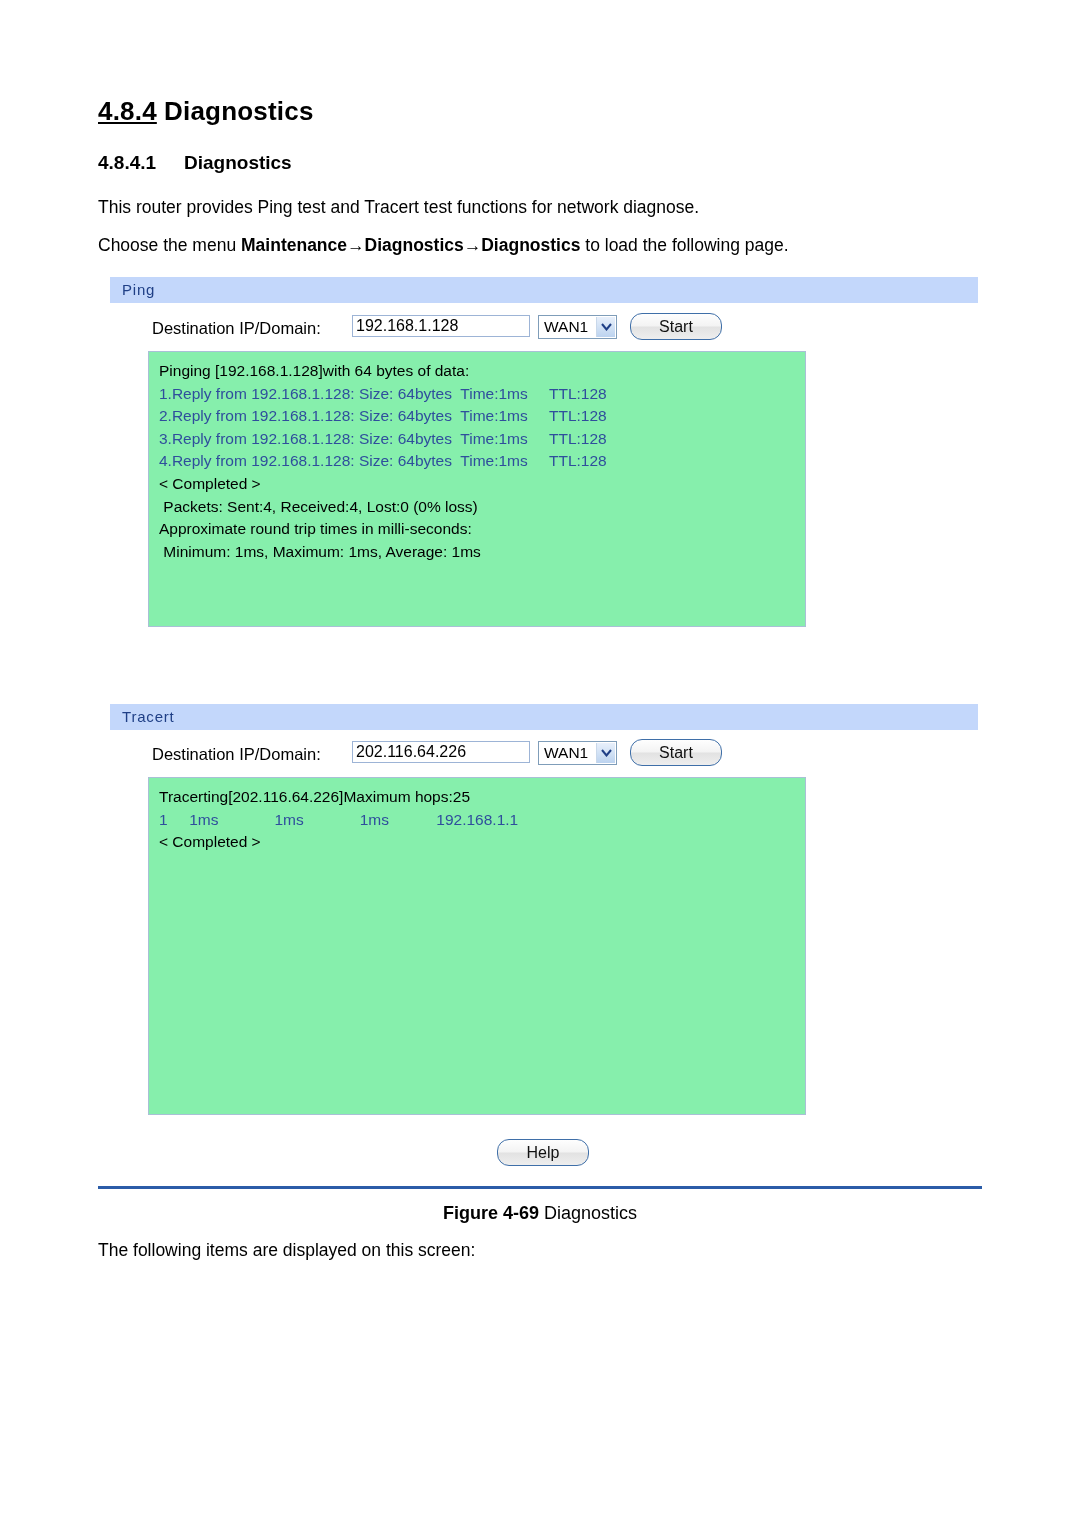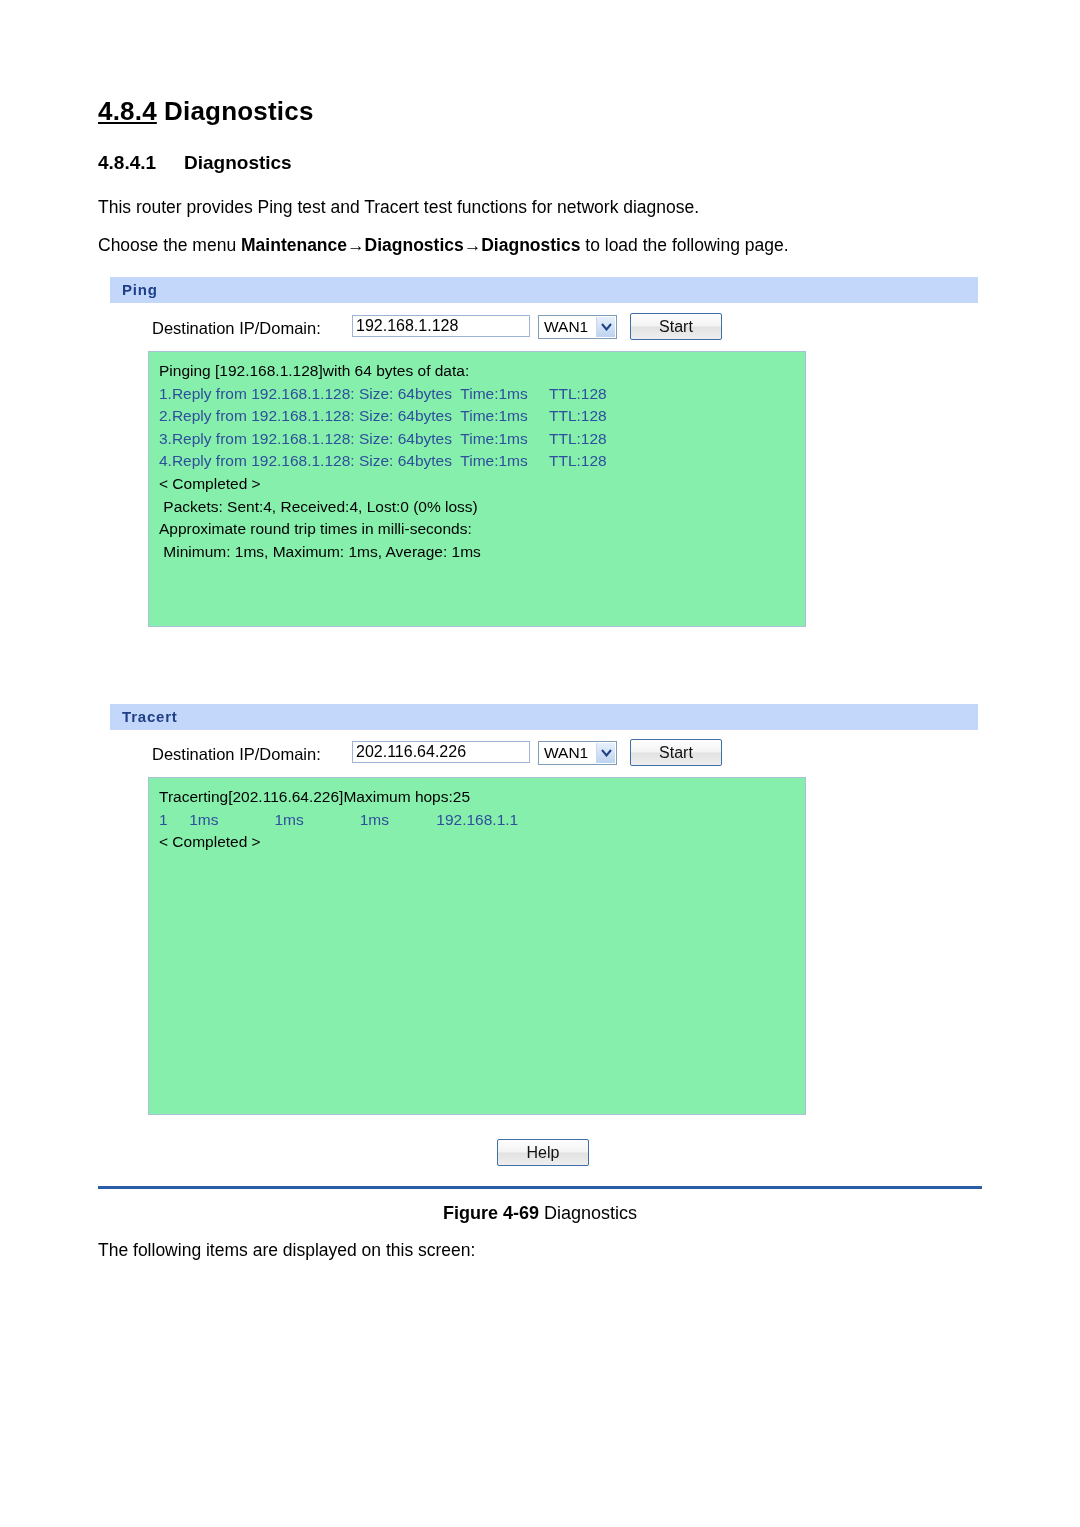--- a/index.html
+++ b/index.html
@@ -102,21 +102,21 @@
   }
 
   .panel-head {
     position: absolute;
     left: 0;
     width: 868px;
     height: 26px;
     background: #c3d7fb;
     color: #1f3f86;
     font-size: 15px;
-    font-weight: bold;
+    font-weight: normal;
     letter-spacing: 0.8px;
     line-height: 26px;
     padding-left: 12px;
     box-sizing: border-box;
   }
   #ping-head { top: 0; }
   #tracert-head { top: 427px; }
 
   .field-row {
     position: absolute;
@@ -181,21 +181,21 @@
     background: linear-gradient(to bottom, #e8f0fb, #bcd3ef);
     border-left: 1px solid #c9d8ea;
     box-sizing: border-box;
   }
   .select-box .sel-arrow svg { position: absolute; left: 4px; top: 6px; }
 
   .btn {
     position: absolute;
     height: 27px;
     border: 1px solid #3f6fa8;
-    border-radius: 2px;
+    border-radius: 12px;
     background: linear-gradient(to bottom, #fefefe 0%, #f3f3f3 48%, #e2e2e2 52%, #eeeeee 100%);
     font-family: "Liberation Sans", sans-serif;
     font-size: 16px;
     color: #111;
     text-align: center;
     line-height: 25px;
     box-sizing: border-box;
     cursor: pointer;
   }
   .btn-start {

